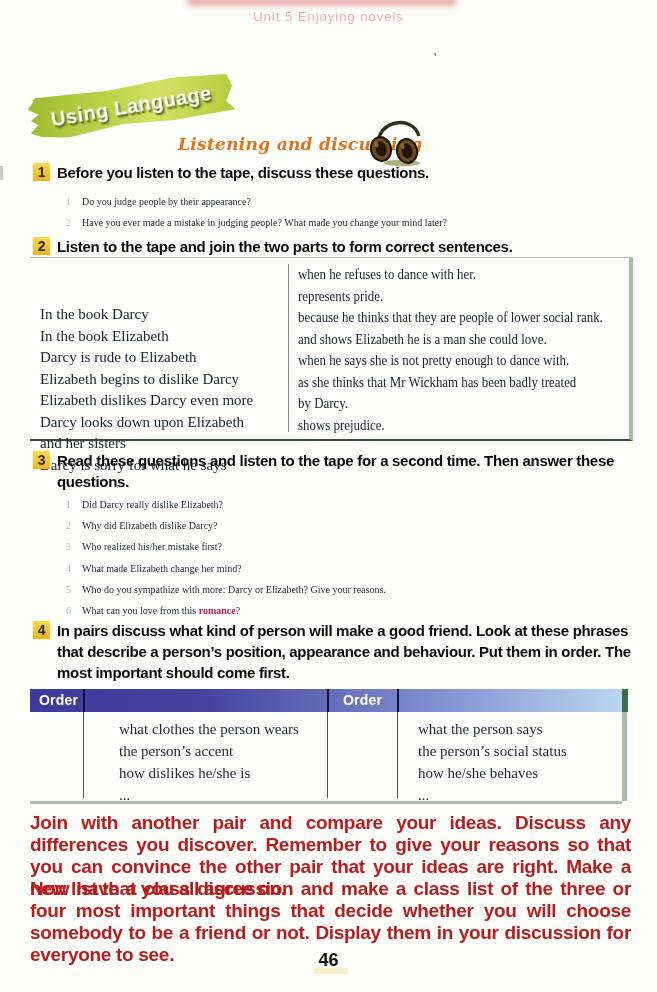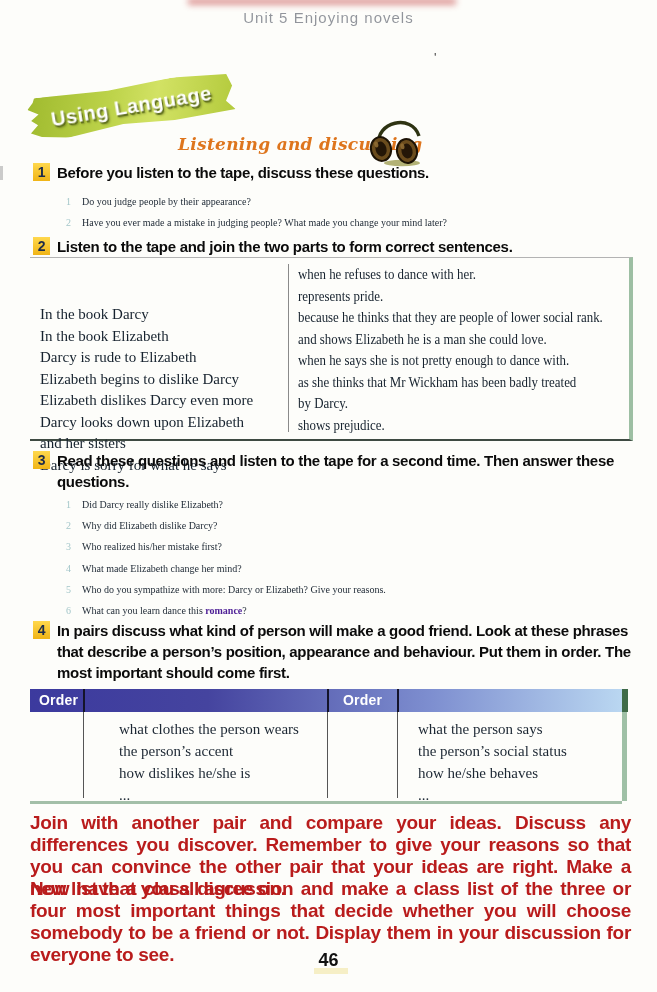--- a/index.html
+++ b/index.html
@@ -1,21 +1,21 @@
 <!DOCTYPE html>
 <html><head>
 <meta charset="utf-8">
 <style>
   html,body{margin:0;padding:0;}
   body{width:657px;height:992px;background:#f6f6f2;font-family:"Liberation Sans",sans-serif;}
   .page{position:relative;width:657px;height:992px;background:#fdfdfa;overflow:hidden;}
 
   
   .red-smear{position:absolute;top:-2px;left:188px;width:268px;height:7px;background:#c03a3a;filter:blur(3px);opacity:.5;}
-  .faint-header{position:absolute;top:9px;left:0;width:100%;text-align:center;font-size:15px;color:#0f172a;opacity:.45;letter-spacing:1px;}
+  .faint-header{position:absolute;top:9px;left:0;width:100%;text-align:center;font-size:13px;color:#ef4444;opacity:.45;letter-spacing:1px;}
   .stray-mark{position:absolute;top:50px;left:434px;font-size:13px;color:#444;}
   .edge-smudge{position:absolute;left:0;top:166px;width:3px;height:14px;background:#9a9a9a;opacity:.5;}
 
   
   .banner{position:absolute;left:28px;top:84px;width:206px;height:44px;
     background:linear-gradient(105deg,#9fba2e 0%,#bdd34a 40%,#d2e264 62%,#b3ca3c 100%);
     transform:rotate(-8.5deg);
     clip-path:polygon(4% 0,40% 8%,72% 0,98% 10%,100% 38%,96% 70%,100% 92%,70% 96%,45% 88%,18% 100%,5% 90%,0 78%,4% 62%,1% 50%,5% 38%,0 24%,3% 10%);
     display:flex;align-items:center;justify-content:center;
     filter:drop-shadow(2px 3px 1px rgba(100,120,30,.45));}
@@ -32,21 +32,21 @@
     line-height:21px;color:#0b0b0b;letter-spacing:-0.3px;}
   .badge{position:absolute;left:0;top:1px;width:17px;height:18px;text-align:center;line-height:18px;
     background:linear-gradient(#ffd84d,#f0b416);color:#1c2b4a;font-size:14px;font-weight:bold;}
   .ex1{top:162px;} .ex2{top:236px;} .ex3{top:450px;} .ex4{top:620px;}
 
   
   .qlist{position:absolute;left:62px;font-family:"Liberation Serif",serif;font-size:10px;color:#1c2733;}
   .qlist1{top:191px;} .qlist3{top:494px;}
   .qrow{height:21.2px;line-height:21.2px;white-space:nowrap;}
   .qnum{display:inline-block;width:13px;margin-right:7px;color:#a3c6c9;text-align:center;}
-  .qrow b{color:#4c1d95;}
+  .qrow b{color:#be185d;}
 
   
   .match-table{position:absolute;left:30px;top:257px;width:599px;height:181px;
     border-top:1px solid #b3b3b3;border-bottom:2px solid #3e4a42;border-right:4px solid #9dbfa3;
     font-family:"Liberation Serif",serif;font-size:15px;color:#16222e;}
   .match-divider{position:absolute;left:258px;top:6px;bottom:7px;width:1px;background:#8a8a8a;}
   .match-col{position:absolute;top:6px;}
   .match-left{left:10px;margin-top:40px;}
   .match-right{left:268px;transform:scaleX(.86);transform-origin:left top;}
   .tline{height:21.5px;line-height:21.5px;white-space:nowrap;}
@@ -164,21 +164,21 @@
     <div class="qrow">
       <span class="qnum">3</span><span>Who realized his/her mistake first?</span>
     </div>
     <div class="qrow">
       <span class="qnum">4</span><span>What made Elizabeth change her mind?</span>
     </div>
     <div class="qrow">
       <span class="qnum">5</span><span>Who do you sympathize with more: Darcy or Elizabeth? Give your reasons.</span>
     </div>
     <div class="qrow">
-      <span class="qnum">6</span><span>What can you learn dance this </span><b>romance</b><span>?</span>
+      <span class="qnum">6</span><span>What can you love from this </span><b>romance</b><span>?</span>
     </div>
   </div>
 
   <div class="ex ex4">
     <span class="badge">4</span>
     <span>In pairs discuss what kind of person will make a good friend. Look at these phrases that describe a person’s position, appearance and behaviour. Put them in order. The most important should come first.</span>
   </div>
 
   <div class="order-table">
     <div class="order-header">

